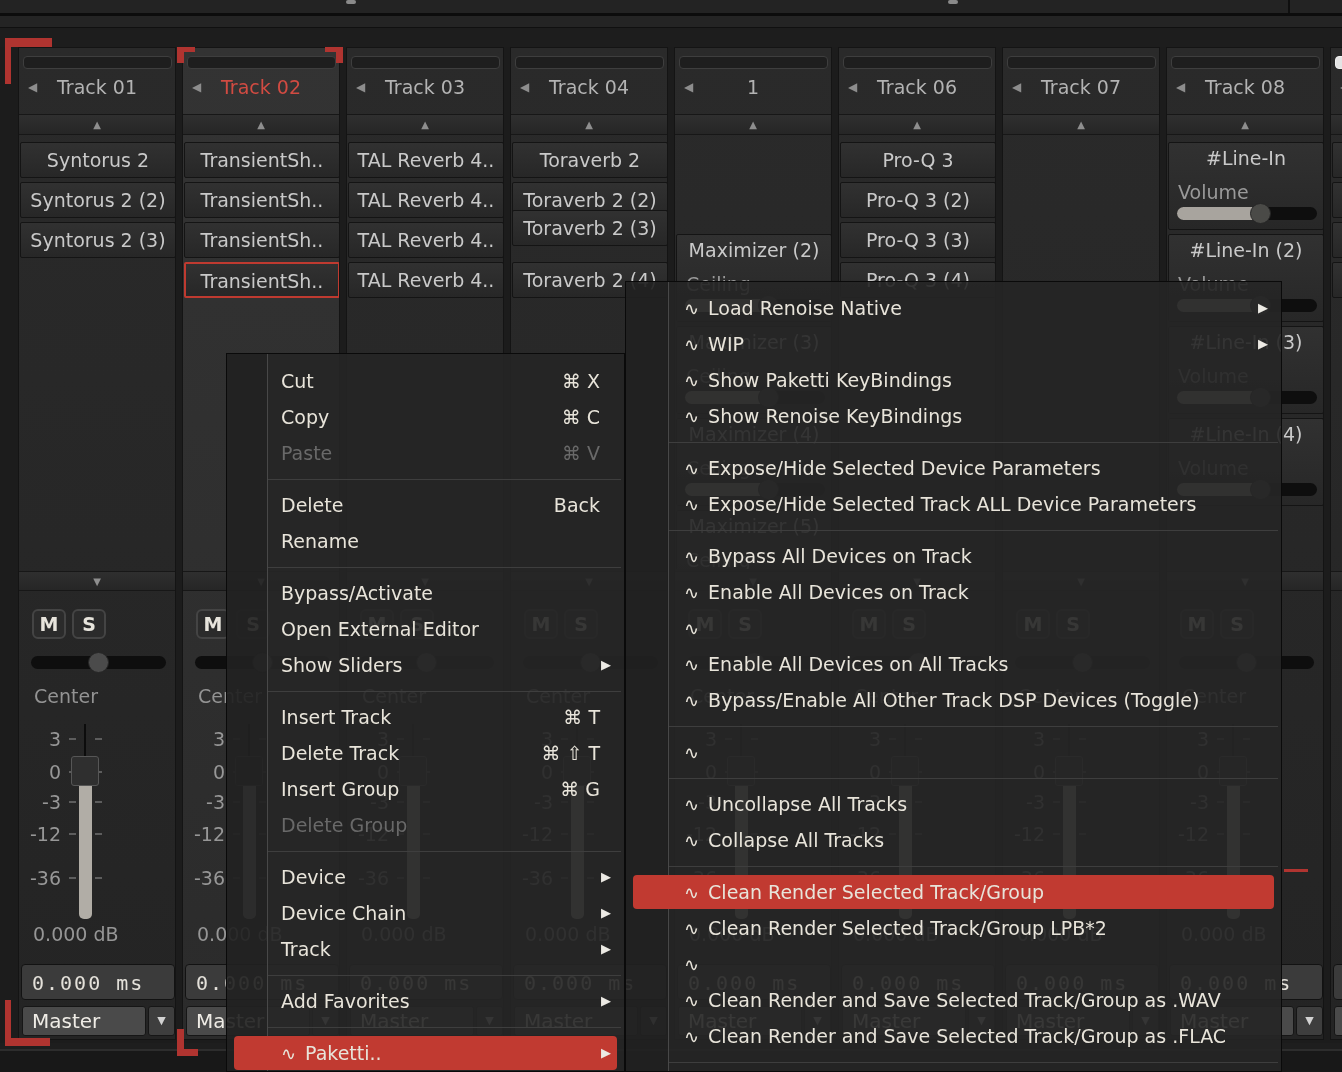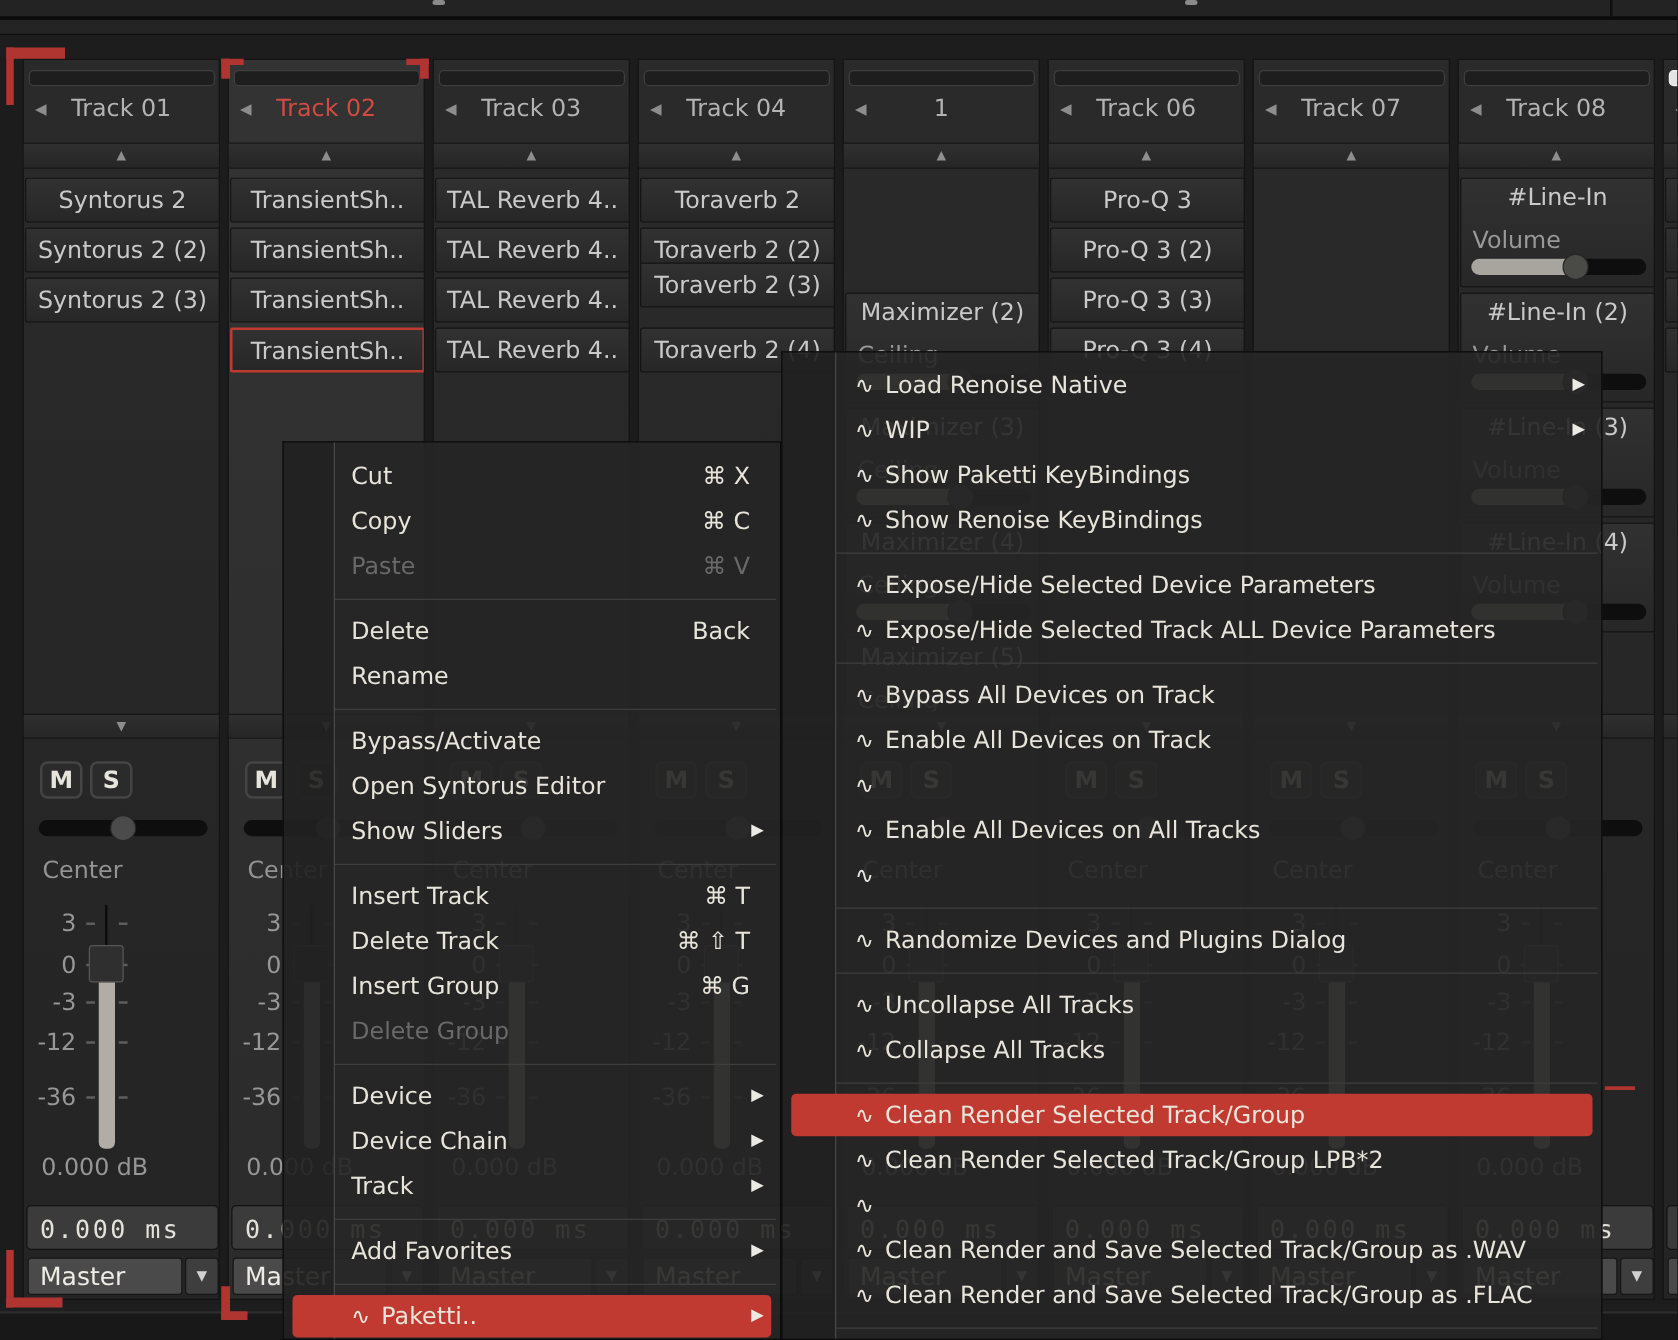--- a/index.html
+++ b/index.html
@@ -589,21 +589,21 @@
       <div class="mrow" style="top: 169px; padding-left: 54px; padding-right: 14px;">
         <span class="mlabel">Rename</span>
       </div>
       <div class="msep" style="top: 205px;">
         <div class="msepline" style="left: 41px; right: 3px;"></div>
       </div>
       <div class="mrow" style="top: 221px; padding-left: 54px; padding-right: 14px;">
         <span class="mlabel">Bypass/Activate</span>
       </div>
       <div class="mrow" style="top: 257px; padding-left: 54px; padding-right: 14px;">
-        <span class="mlabel">Open Syntorus Editor</span>
+        <span class="mlabel">Open External Editor</span>
       </div>
       <div class="mrow" style="top: 293px; padding-left: 54px; padding-right: 14px;">
         <span class="mlabel">Show Sliders</span>
         <span class="marrow">▶</span>
       </div>
       <div class="msep" style="top: 329px;">
         <div class="msepline" style="left: 41px; right: 3px;"></div>
       </div>
       <div class="mrow" style="top: 345px; padding-left: 54px; padding-right: 14px;">
         <span class="mlabel">Insert Track</span>
@@ -696,27 +696,27 @@
       </div>
       <div class="mrow" style="top: 328px; padding-left: 58px; padding-right: 14px;">
         <span class="mprefix">∿</span>
       </div>
       <div class="mrow" style="top: 364px; padding-left: 58px; padding-right: 14px;">
         <span class="mprefix">∿</span>
         <span class="mlabel">Enable All Devices on All Tracks</span>
       </div>
       <div class="mrow" style="top: 400px; padding-left: 58px; padding-right: 14px;">
         <span class="mprefix">∿</span>
+        <span class="mlabel">Bypass/Enable All Other Track DSP Devices (Toggle)</span>
       </div>
       <div class="msep" style="top: 436px;">
         <div class="msepline" style="left: 43px; right: 3px;"></div>
       </div>
       <div class="mrow" style="top: 452px; padding-left: 58px; padding-right: 14px;">
         <span class="mprefix">∿</span>
-        <span class="mlabel">Randomize Devices and Plugins Dialog</span>
       </div>
       <div class="msep" style="top: 488px;">
         <div class="msepline" style="left: 43px; right: 3px;"></div>
       </div>
       <div class="mrow" style="top: 504px; padding-left: 58px; padding-right: 14px;">
         <span class="mprefix">∿</span>
         <span class="mlabel">Uncollapse All Tracks</span>
       </div>
       <div class="mrow" style="top: 540px; padding-left: 58px; padding-right: 14px;">
         <span class="mprefix">∿</span>

